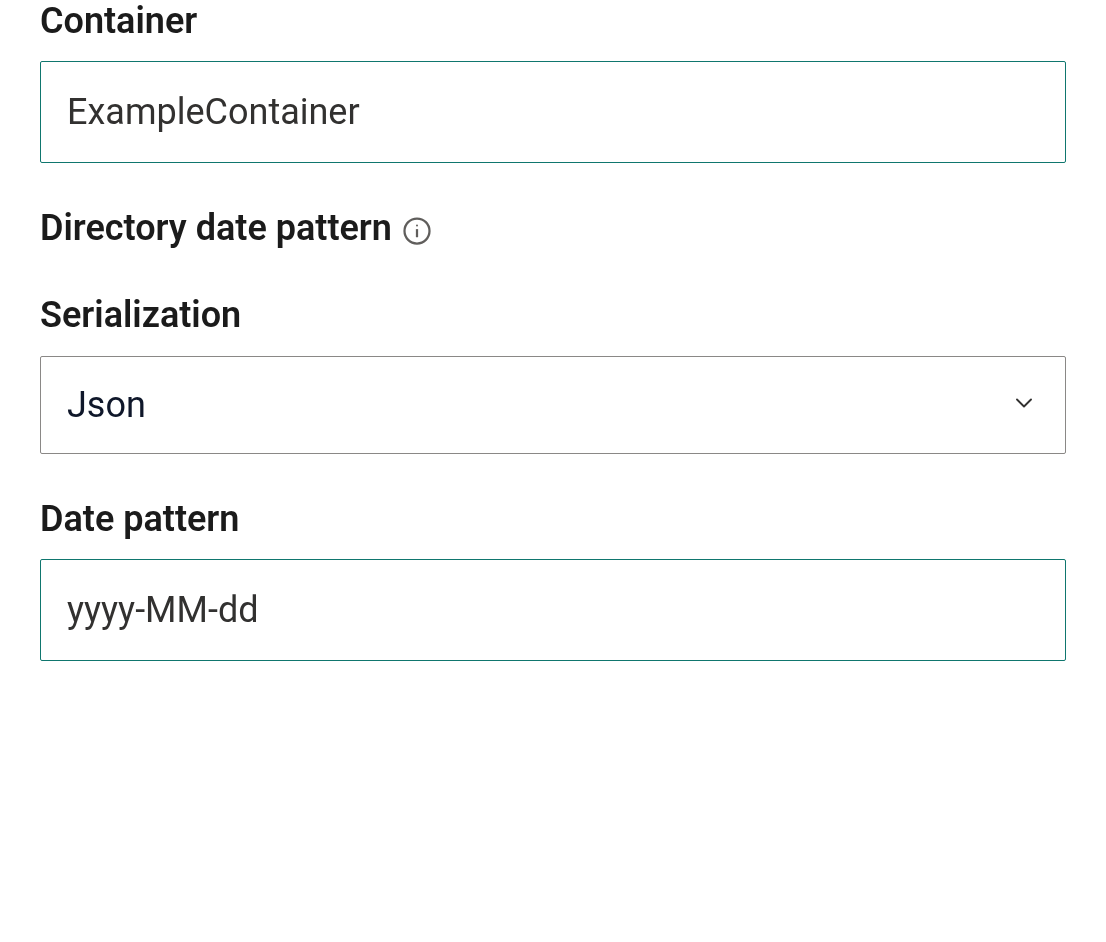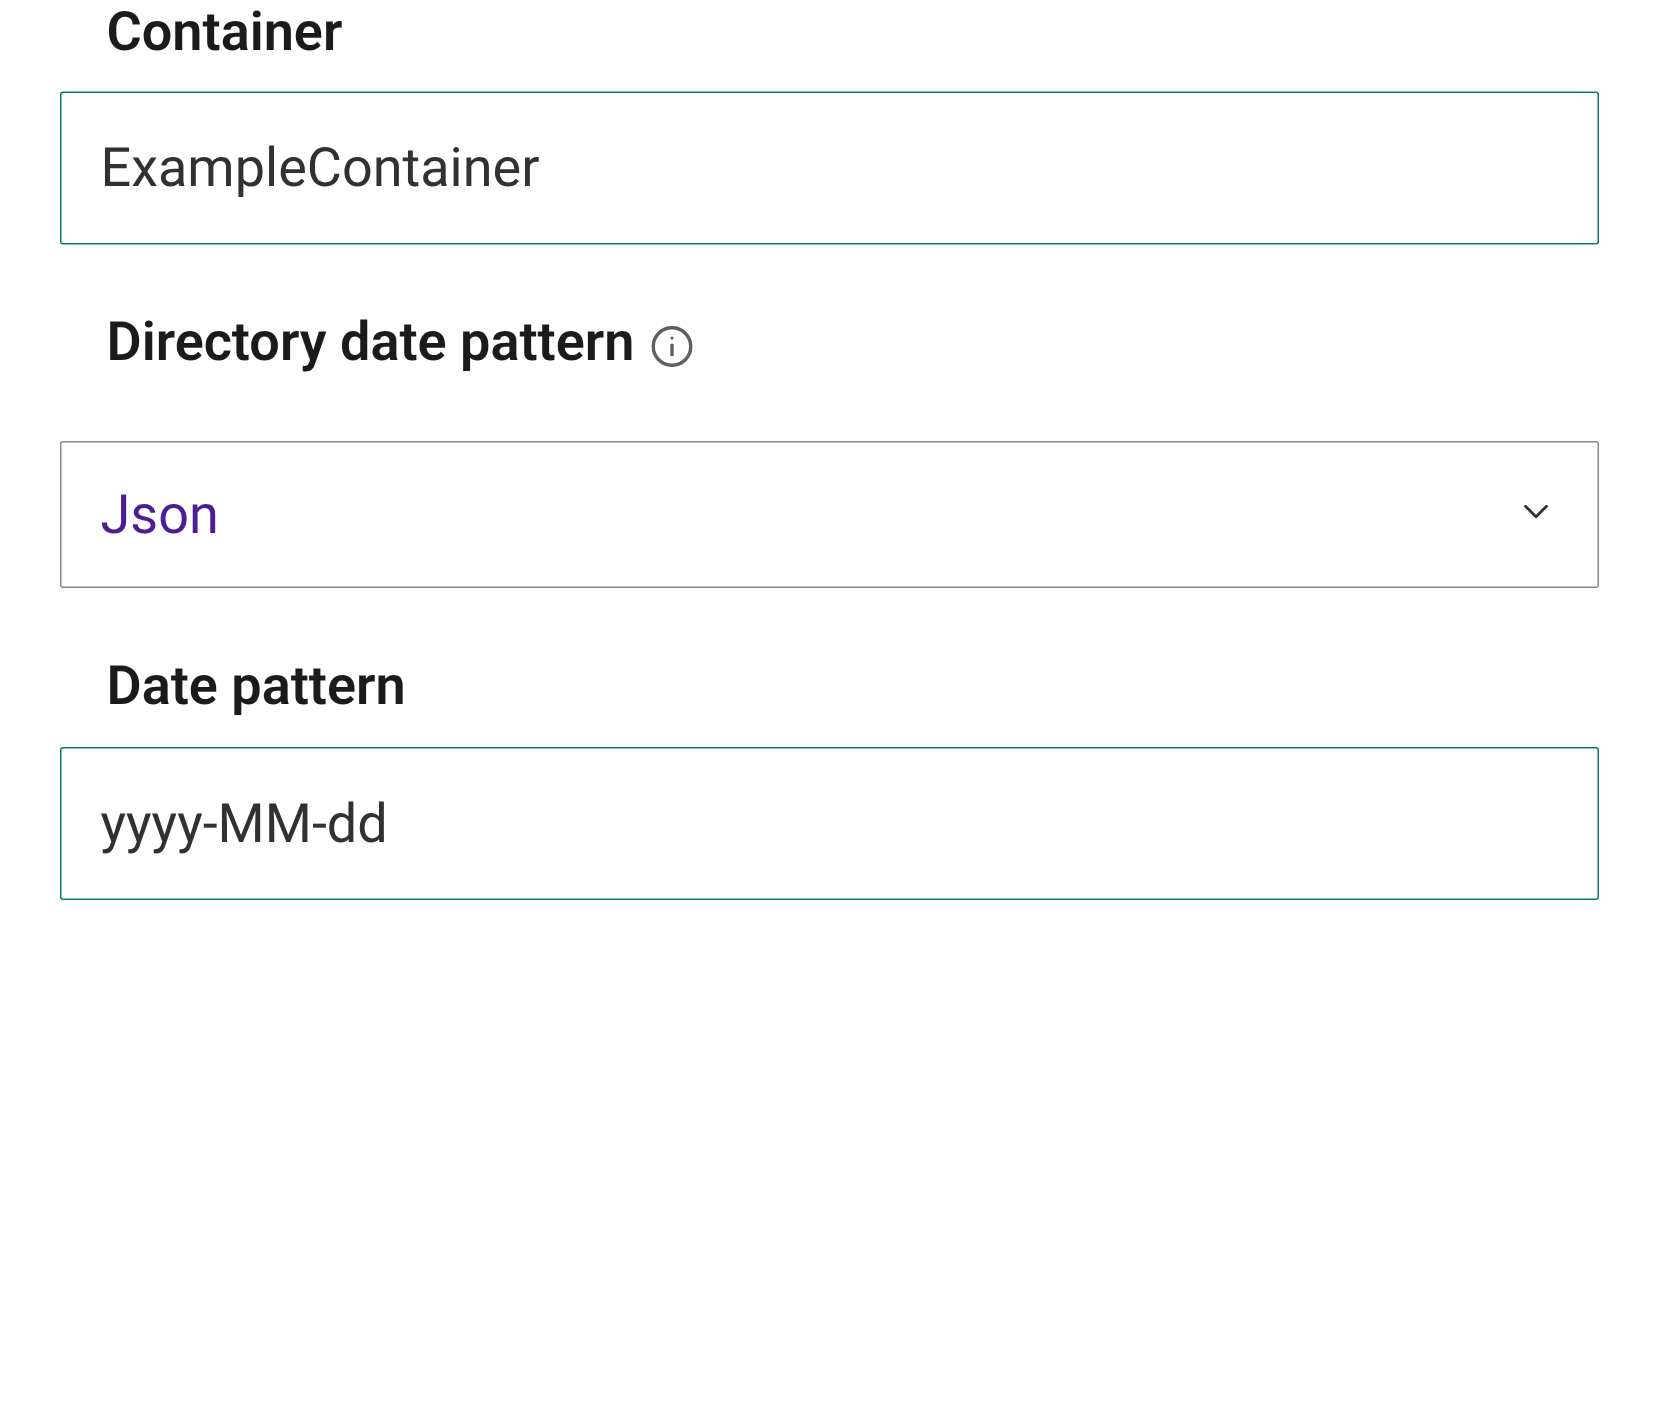--- a/index.html
+++ b/index.html
@@ -21,21 +21,20 @@
       display: flex;
       align-items: center;
       gap: 10px;
       margin-bottom: 18px;
     }
     .field-label {
       font-size: 36px;
       font-weight: 600;
       color: #1b1b1b;
       line-height: 1.2;
-      margin-left: 31px;
     }
     .info-icon {
       display: inline-flex;
       align-items: center;
       justify-content: center;
       color: #605e5c;
       position: relative;
       top: 2px;
     }
     .text-input {
@@ -57,21 +56,21 @@
       position: relative;
       width: 100%;
     }
     .select-input {
       width: 100%;
       height: 98px;
       border: 1.5px solid #8a8886;
       background: #ffffff;
       font-size: 36px;
       font-family: inherit;
-      color: #4c1d95;
+      color: #0f172a;
       padding: 0 70px 0 26px;
       outline: none;
       appearance: none;
       -webkit-appearance: none;
       -moz-appearance: none;
       border-radius: 2px;
       cursor: pointer;
     }
     .chevron {
       position: absolute;
@@ -99,20 +98,23 @@
       <svg width="30" height="30" viewBox="0 0 24 24" fill="none" stroke="currentColor" stroke-width="1.8">
         <circle cx="12" cy="12" r="10"></circle>
         <line x1="12" y1="10.5" x2="12" y2="17"></line>
         <circle cx="12" cy="7.5" r="0.8" fill="currentColor" stroke="none"></circle>
       </svg>
     </span>
   </div>
 </div>
 
 <div class="field-group">
+  <div class="label-row">
+    <span class="field-label">Serialization</span>
+  </div>
   <div class="select-wrapper">
     <select class="select-input">
       <option>Json</option>
     </select>
     <span class="chevron">
       <svg width="28" height="28" viewBox="0 0 24 24" fill="none" stroke="currentColor" stroke-width="1.6" stroke-linecap="round" stroke-linejoin="round">
         <polyline points="6 9 12 15 18 9"></polyline>
       </svg>
     </span>
   </div>

